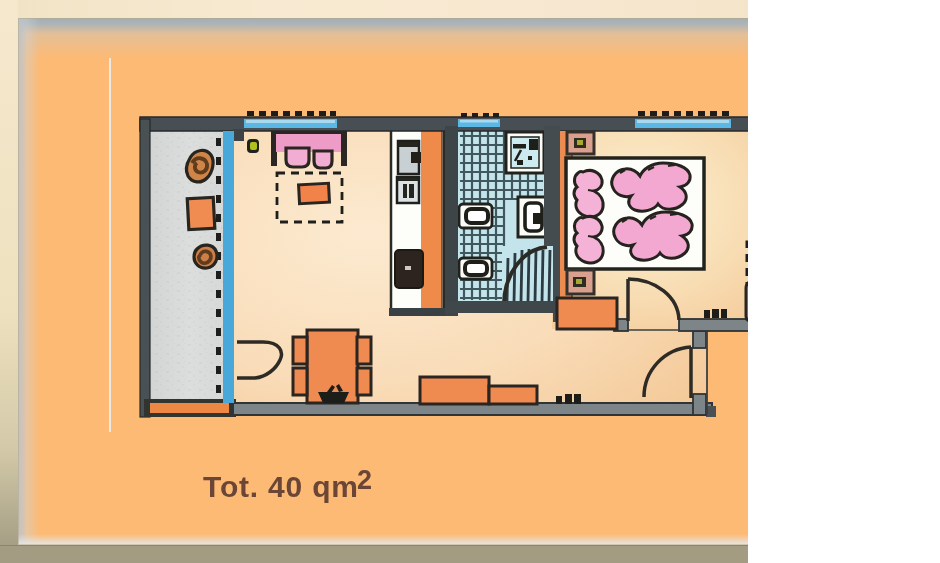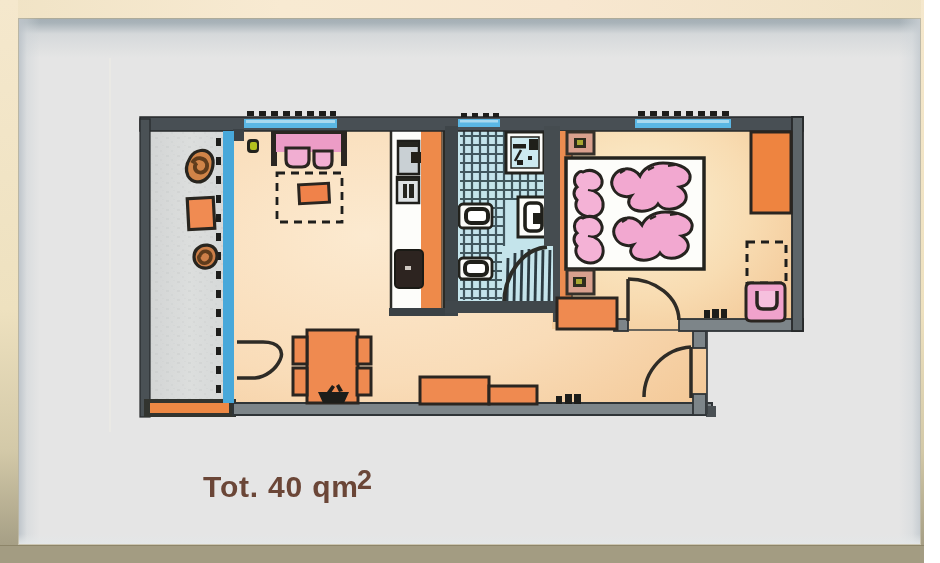--- a/index.html
+++ b/index.html
@@ -1,16 +1,16 @@
 <!DOCTYPE html>
 <html><head>
 <meta charset="utf-8">
 <style>
   html,body{margin:0;padding:0;}
-  .page{position:relative;width:924px;height:563px;background:#e5e5e5;overflow:hidden;font-family:"Liberation Sans",sans-serif;}
+  .page{position:relative;width:748px;height:563px;background:#fdba74;overflow:hidden;font-family:"Liberation Sans",sans-serif;}
   .abs{position:absolute;}
 </style>
 </head>
 <body>
 <div class="page">
 
   <div class="abs" style="left:18px;top:18px;width:903px;height:40px;background:linear-gradient(to bottom,#a4aeb4 0,#a9b3b9 5px,rgba(190,198,203,0.4) 16px,rgba(255,255,255,0) 40px);"></div>
 
   <div class="abs" style="left:18px;top:18px;width:22px;height:527px;background:linear-gradient(to right,#bcc3c9 0,rgba(205,211,215,0.45) 9px,rgba(255,255,255,0) 22px);"></div>
 

